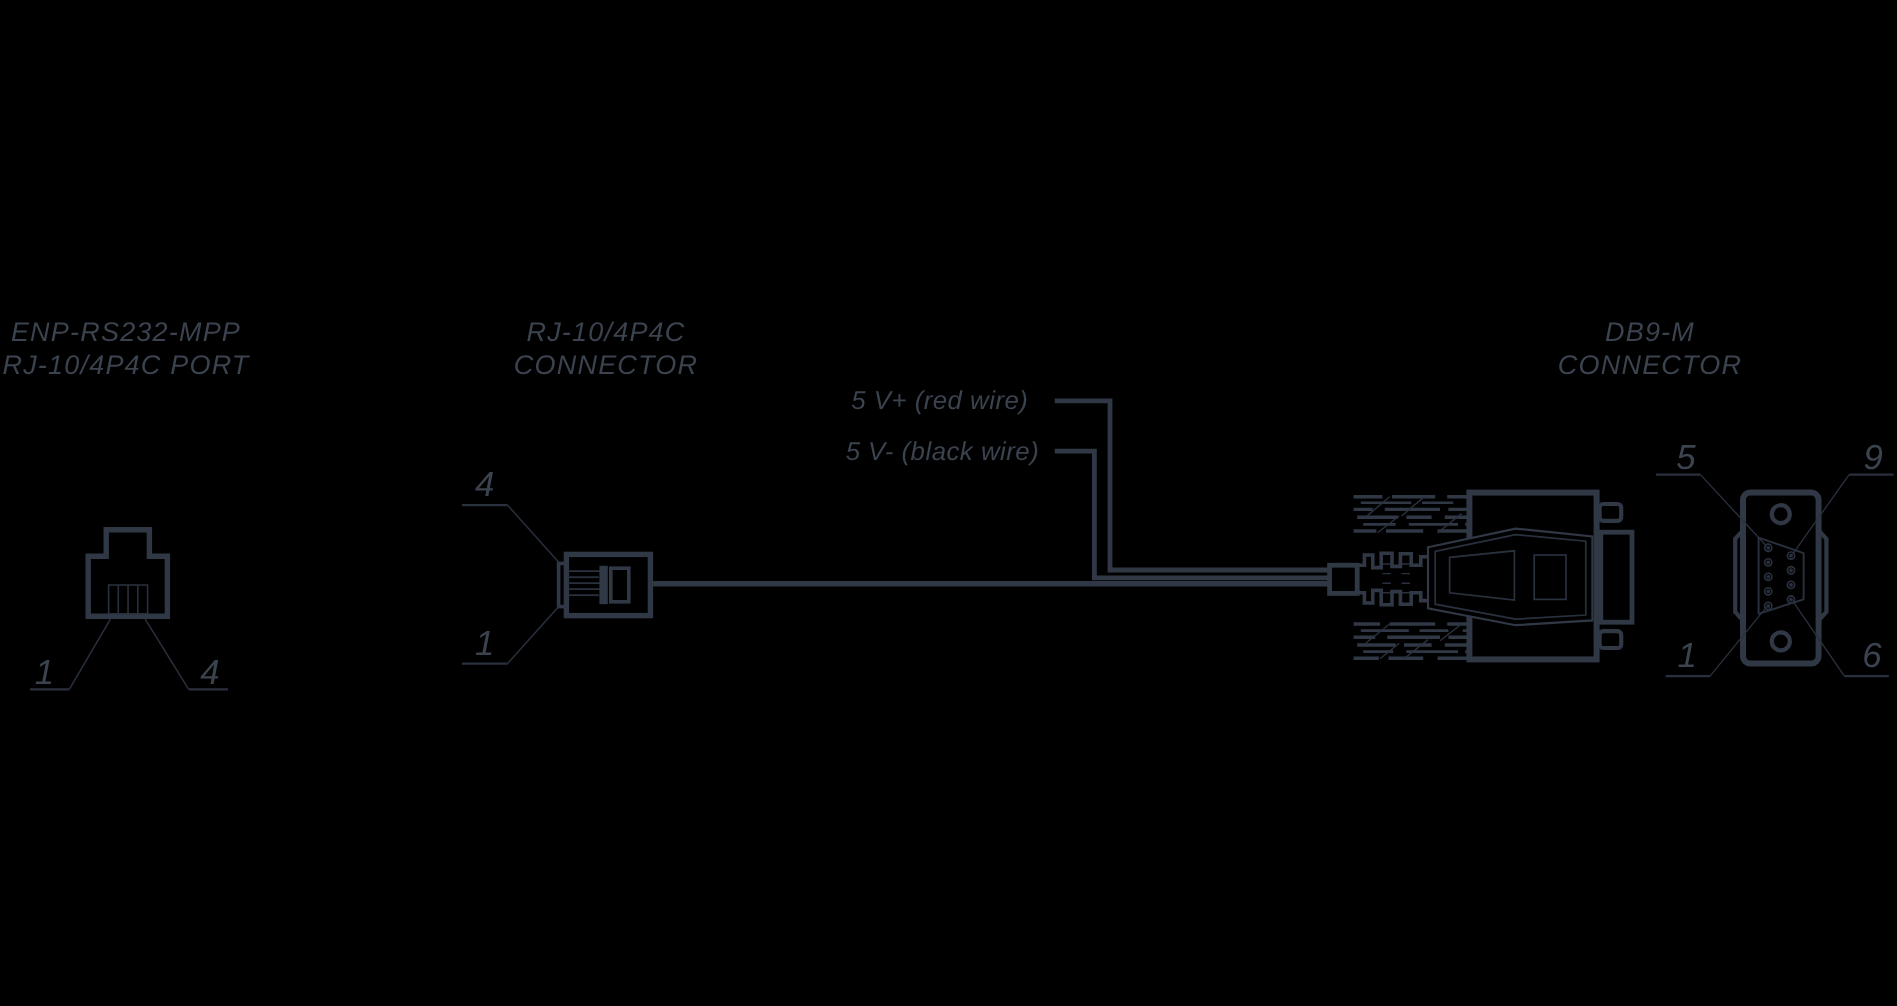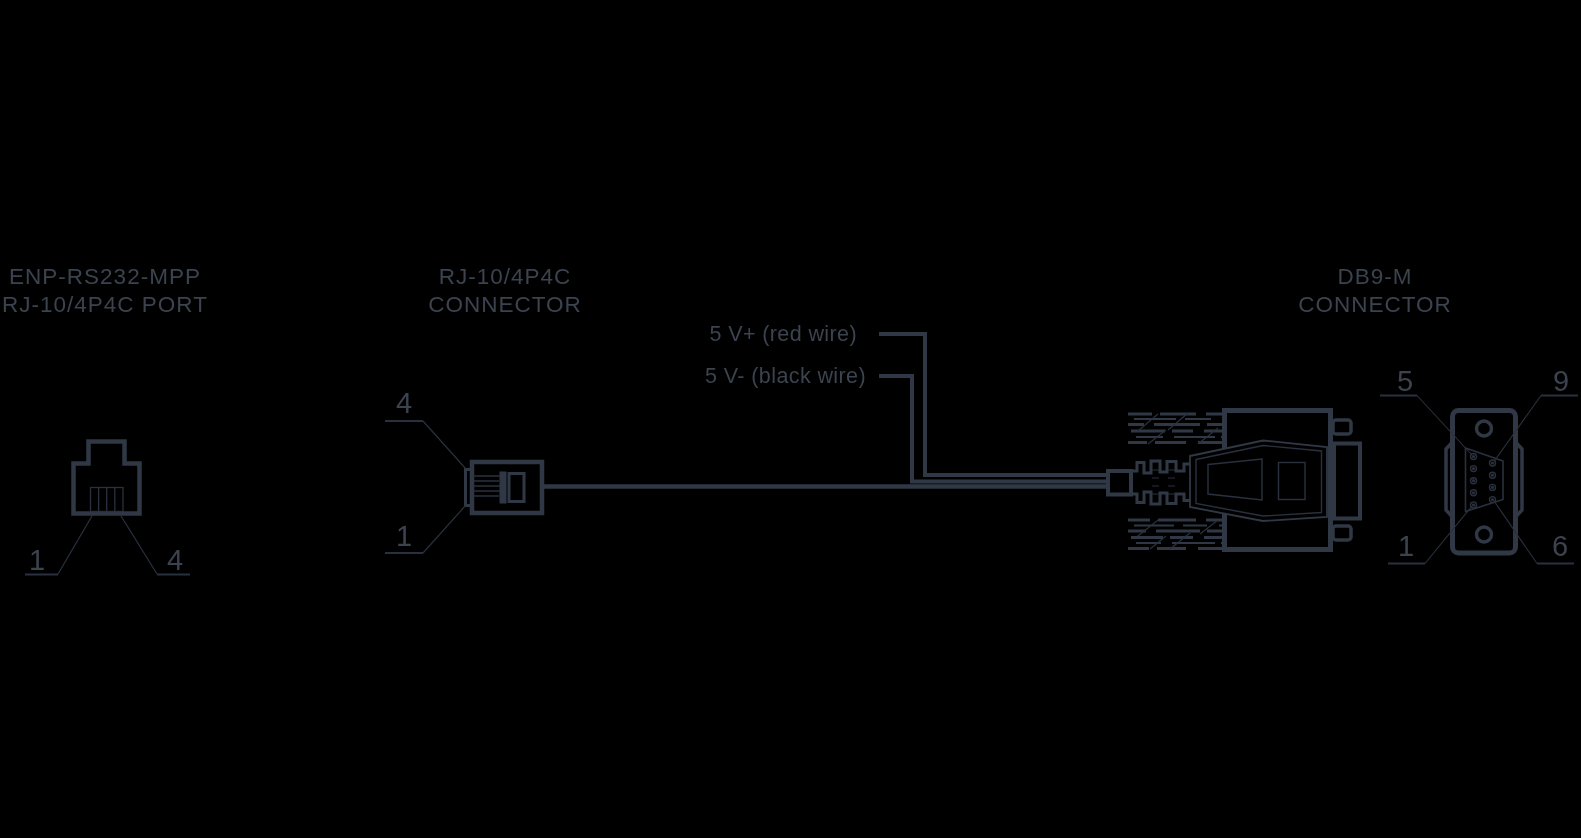--- a/index.html
+++ b/index.html
@@ -1,16 +1,16 @@
 <!DOCTYPE html>
 <html style="--background: #000000; --line: #303846; --line_dim: #2a313e; --text: #3b434f;"><head>
 <meta charset="utf-8">
 <style>
   html,body{margin:0;padding:0;background:#000;}
-  .stage{position:relative;width:1581px;height:838px;background:var(--background,#000);overflow:hidden;}
+  .stage{position:relative;width:1581px;height:838px;background:var(--background,#000);overflow:hidden;font-style:italic;}
   svg{position:absolute;inset:0;display:block;}
   .t{font-family:"Liberation Sans","DejaVu Sans",sans-serif;fill:var(--text,#3b434f);}
   .title{font-size:22.5px;letter-spacing:1px;}
   .wirelabel{font-size:21.5px;letter-spacing:0.4px;}
   .pin{font-size:29px;}
   .ln{stroke:var(--line,#303846);fill:none;}
   .lnd{stroke:var(--line_dim,#2a313e);fill:none;}
   .bg{fill:var(--background,#000);}
 </style>
 </head>

